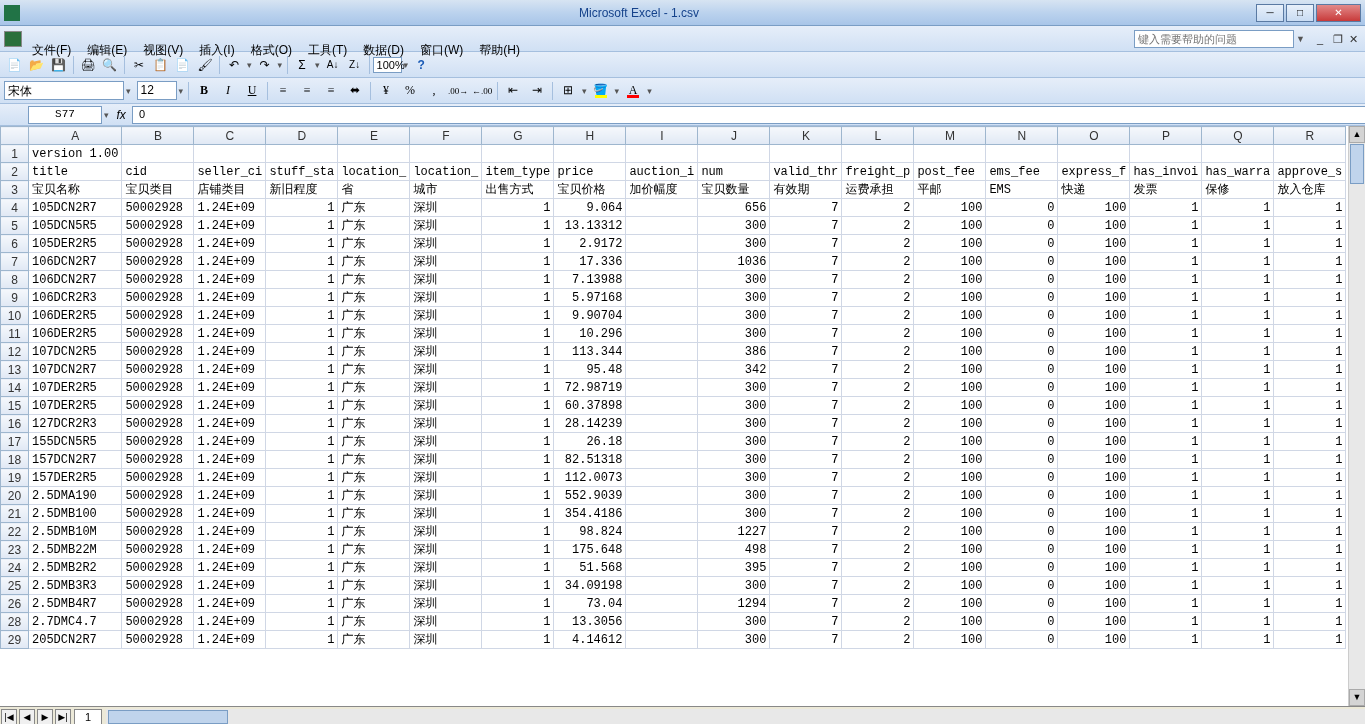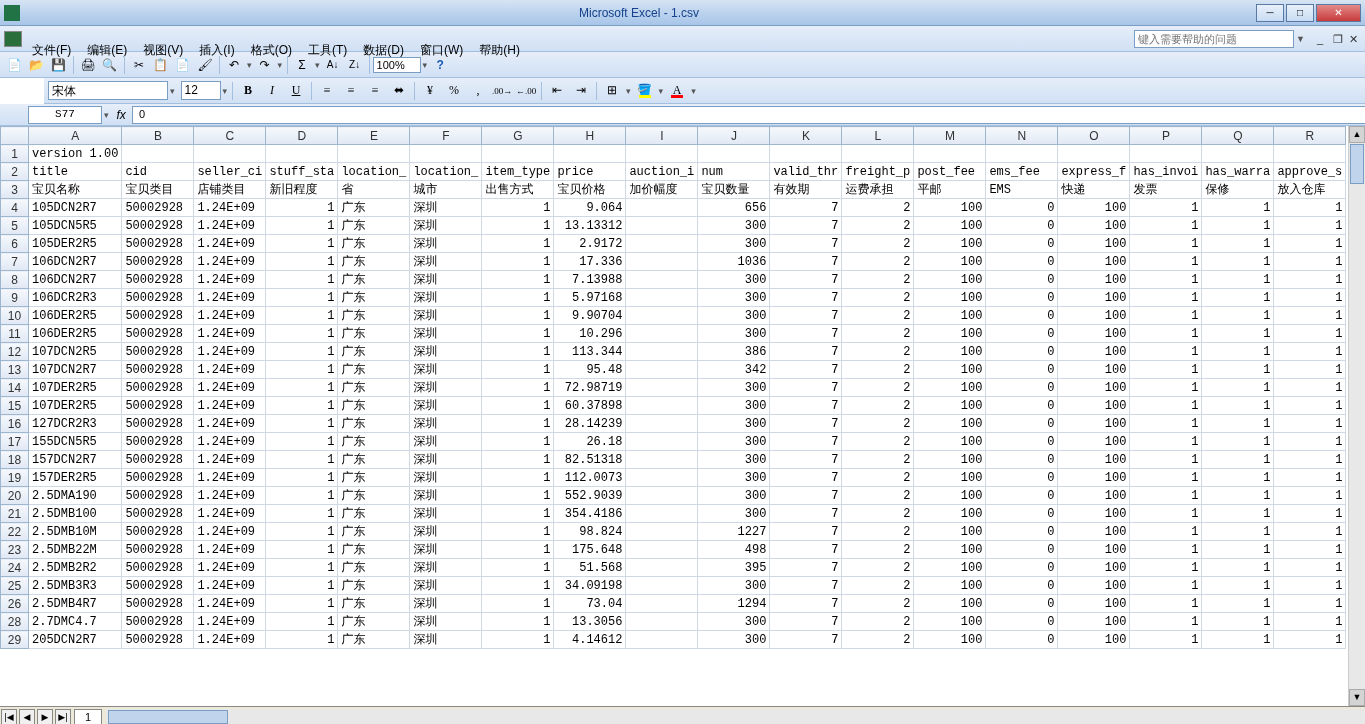--- a/index.html
+++ b/index.html
@@ -14,22 +14,22 @@
 .menubar { height: 26px; background: linear-gradient(#e6eef9,#d0e0f4); border-bottom: 1px solid #a5bfde; display: flex; align-items: center; padding: 0 4px; }
 .menubar .xlicon { width: 18px; height: 16px; background: #2a6f3b; margin-right: 2px; border: 1px solid #888; display: inline-block; }
 .menuitem { padding: 3px 8px; cursor: pointer; color: #000; margin-top: 24px; }
 .helpbox { margin-left: auto; border: 1px solid #7a9dc4; background: #fff; width: 160px; height: 18px; padding: 1px 3px; color: #888; font-size: 11px; }
 .winctrls { display: flex; margin-left: 6px; }
 .winctrls span { width: 12px; height: 12px; margin-left: 4px; font-size: 11px; cursor: pointer; color: #333; }
 .toolbar { height: 26px; background: linear-gradient(#e6eef9,#d0e0f4); border-bottom: 1px solid #a5bfde; display: flex; align-items: center; padding: 0 4px; }
 .tbtn { width: 20px; height: 20px; margin: 0 1px; display: flex; align-items: center; justify-content: center; cursor: pointer; border: 1px solid transparent; }
 .tsep { width: 1px; height: 18px; background: #a5bfde; margin: 0 3px; }
 .tdrop { padding: 0 2px; font-size: 9px; color: #555; }
-.zoom { border: 1px solid #7a9dc4; background: #fff; padding: 1px 3px; font-size: 11px; width: 48px; }
-.fmtbar { height: 26px; background: linear-gradient(#e6eef9,#d0e0f4); border-bottom: 1px solid #a5bfde; display: flex; align-items: center; padding: 0 4px; margin-left: 44px; }
+.zoom { border: 1px solid #7a9dc4; background: #fff; padding: 1px 3px; font-size: 11px; width: 29px; }
+.fmtbar { height: 26px; background: linear-gradient(#e6eef9,#d0e0f4); border-bottom: 1px solid #a5bfde; display: flex; align-items: center; padding: 0 4px; }
 .fontbox { border: 1px solid #7a9dc4; background: #fff; padding: 1px 3px; width: 120px; height: 19px; font-size: 12px; }
 .sizebox { border: 1px solid #7a9dc4; background: #fff; padding: 1px 3px; width: 40px; height: 19px; font-size: 12px; margin-left: 4px; }
 .fmtbtn { width: 22px; height: 20px; margin: 0 1px; display: flex; align-items: center; justify-content: center; cursor: pointer; border: 1px solid transparent; font-family: 'Times New Roman', serif; }
 .fmtbtn.bold { font-weight: bold; }
 .fmtbtn.ital { font-style: italic; }
 .fmtbtn.under { text-decoration: underline; }
 .colorline { position: relative; }
 .colorline::after { content:''; position:absolute; bottom:2px; left:4px; right:4px; height:3px; }
 .fillbtn::after { background:#ffff00; }
 .fontcolorbtn::after { background:#ff0000; }

